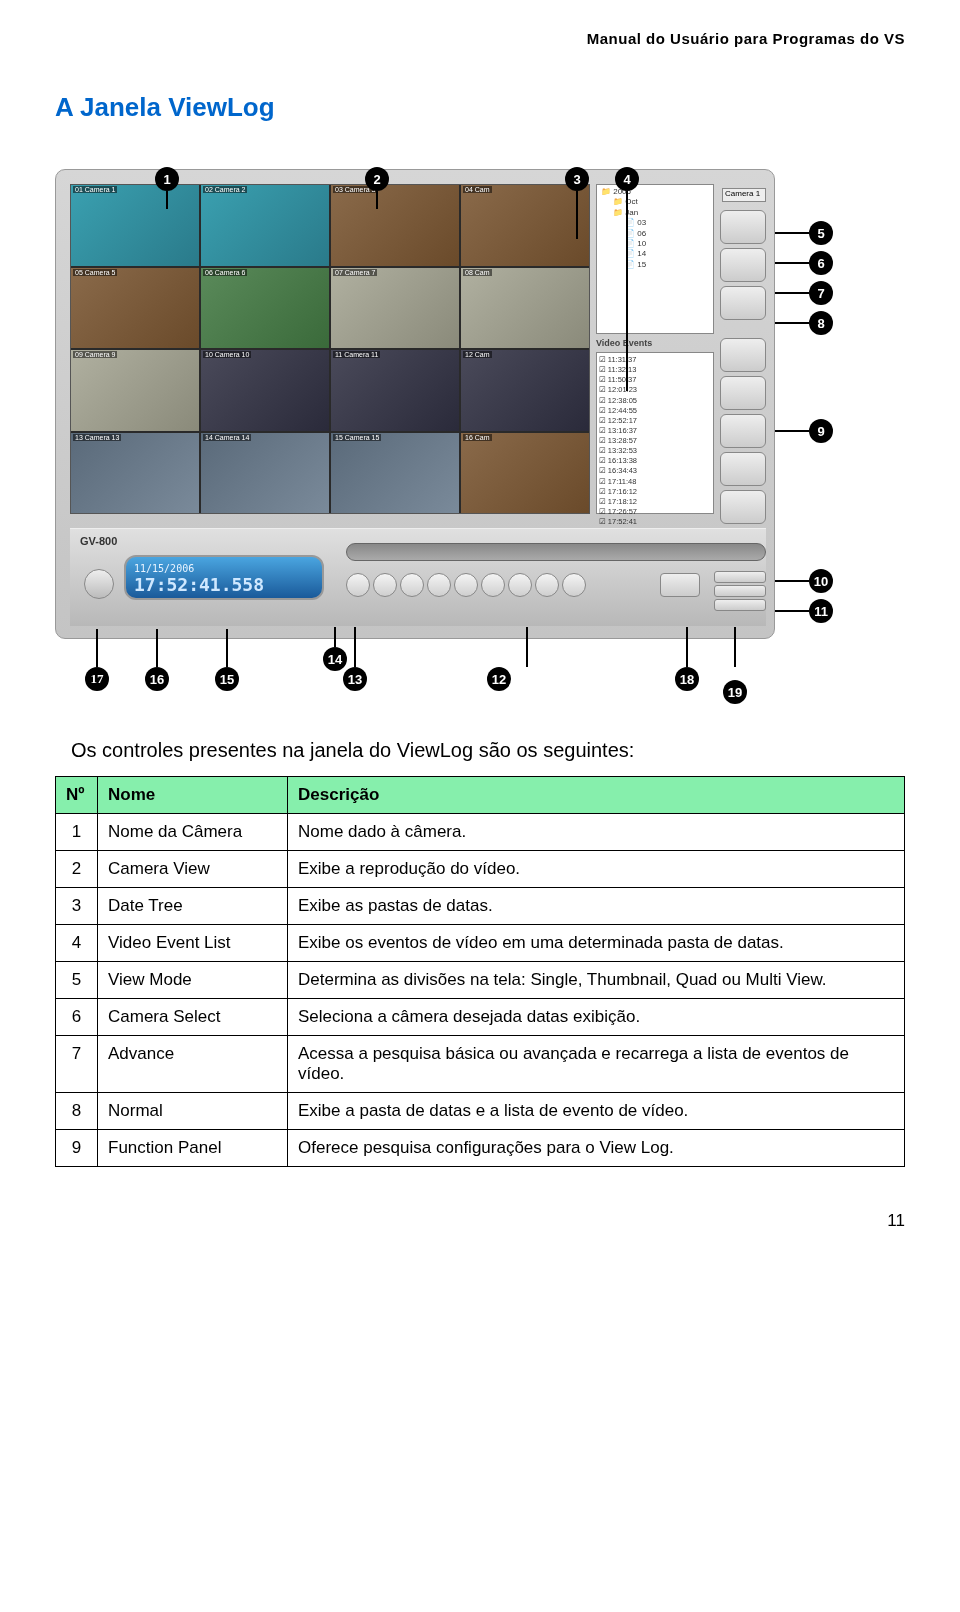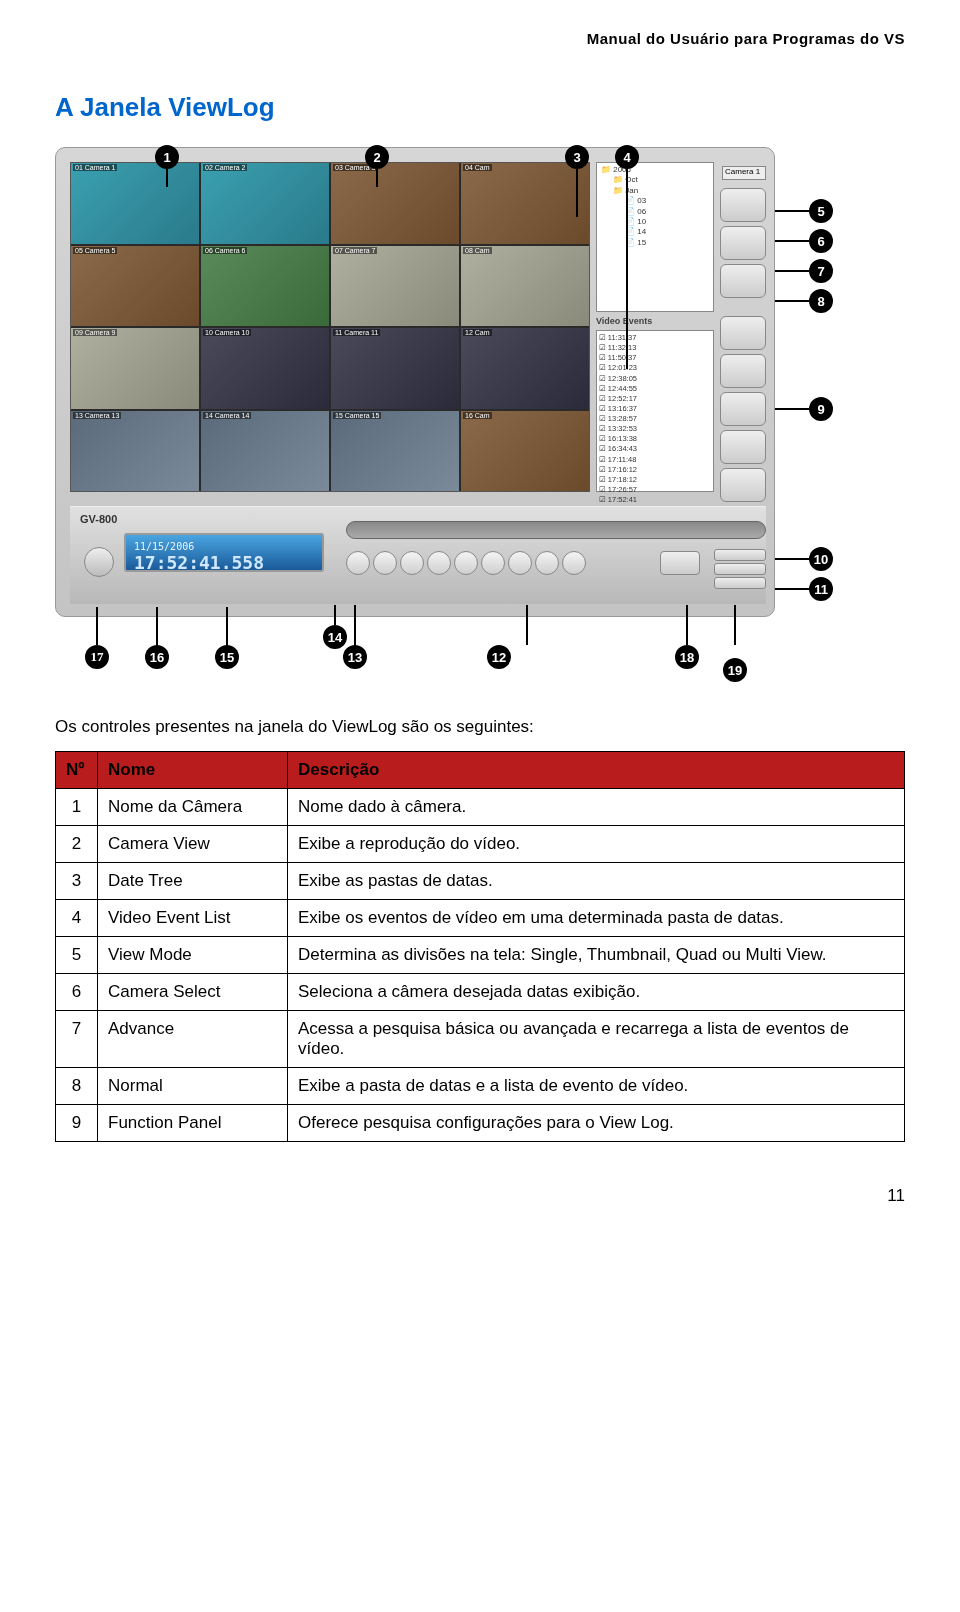--- a/index.html
+++ b/index.html
@@ -108,23 +108,23 @@
   .gv-bar{
     position:absolute; left:14px; top:358px; width:696px; height:98px;
     background:linear-gradient(#e0e0e0,#b8b8b8);
     border-top:1px solid #eee;
   }
   .gv-logo{
     position:absolute; left:10px; top:6px;
     font-size:11px; font-weight:bold; color:#333;
   }
   .gv-lcd{
-    position:absolute; left:54px; top:26px; width:200px; height:39px;
+    position:absolute; left:54px; top:26px; width:200px; height:45px;
     background:linear-gradient(#4aa5e0,#1a5a9a);
-    border:2px solid #999; border-radius:3px;
+    border:2px solid #999; border-radius:12px;
     color:#e8f4ff; font-family:monospace; font-size:10px; padding:6px 8px;
   }
   .gv-lcd .t2{font-size:18px; font-weight:bold; color:#cfe8ff;}
   .pwr{
     position:absolute; left:14px; top:40px; width:30px; height:30px;
     background:linear-gradient(#eee,#bbb); border:1px solid #888; border-radius:50%;
   }
   .controls{
     position:absolute; left:276px; top:44px;
     display:flex; gap:3px;
@@ -149,35 +149,35 @@
   }
   
   .callout{
     position:absolute; width:24px; height:24px; border-radius:50%;
     background:#000; color:#fff; font-weight:bold; font-size:13px;
     display:flex; align-items:center; justify-content:center;
     z-index:5;
   }
   .cline{position:absolute; background:#000; z-index:4;}
   
-  .intro { margin: 16px 0 14px 0; font-size: 17px; }
+  .intro { margin: 16px 0 14px 16px; font-size: 20px; }
   
   table.desc {
     border-collapse: collapse;
     width: 100%;
     font-size: 17px;
   }
   table.desc th, table.desc td {
     border: 1px solid #000;
     padding: 8px 10px;
     vertical-align: top;
     text-align: left;
   }
   table.desc thead th {
-    background: #b91c1c;
+    background: #86efac;
     margin-left: 17px;
   }
   table.desc td.n { width: 42px; text-align: center; }
   table.desc td.nm { width: 190px; }
   .pagenum{
     text-align:right; font-size:17px; margin-top:44px;
   }
 </style>
 </head>
 <body>
@@ -222,21 +222,21 @@
   <span class="cline" style="left:279px; top:458px; width:2px; height:20px;"></span>
   <span class="callout" style="left:288px; top:498px;">13</span>
   <span class="cline" style="left:299px; top:458px; width:2px; height:40px;"></span>
   <span class="callout" style="left:432px; top:498px;">12</span>
   <span class="cline" style="left:471px; top:458px; width:2px; height:40px;"></span>
   <span class="callout" style="left:620px; top:498px;">18</span>
   <span class="cline" style="left:631px; top:458px; width:2px; height:40px;"></span>
   <span class="callout" style="left:668px; top:511px;">19</span>
   <span class="cline" style="left:679px; top:458px; width:2px; height:40px;"></span>
 
-  <div class="figure" style="margin-top:24px;">
+  <div class="figure" style="margin-top:46px;">
     <div class="grid-area">
       <div class="cam-cell c-cyan" data-label="01 Camera 1"></div>
       <div class="cam-cell c-cyan" data-label="02 Camera 2"></div>
       <div class="cam-cell c-brown" data-label="03 Camera 3"></div>
       <div class="cam-cell c-brown" data-label="04 Cam"></div>
       <div class="cam-cell c-brown" data-label="05 Camera 5"></div>
       <div class="cam-cell c-green" data-label="06 Camera 6"></div>
       <div class="cam-cell c-lite" data-label="07 Camera 7"></div>
       <div class="cam-cell c-lite" data-label="08 Cam"></div>
       <div class="cam-cell c-lite" data-label="09 Camera 9"></div>

